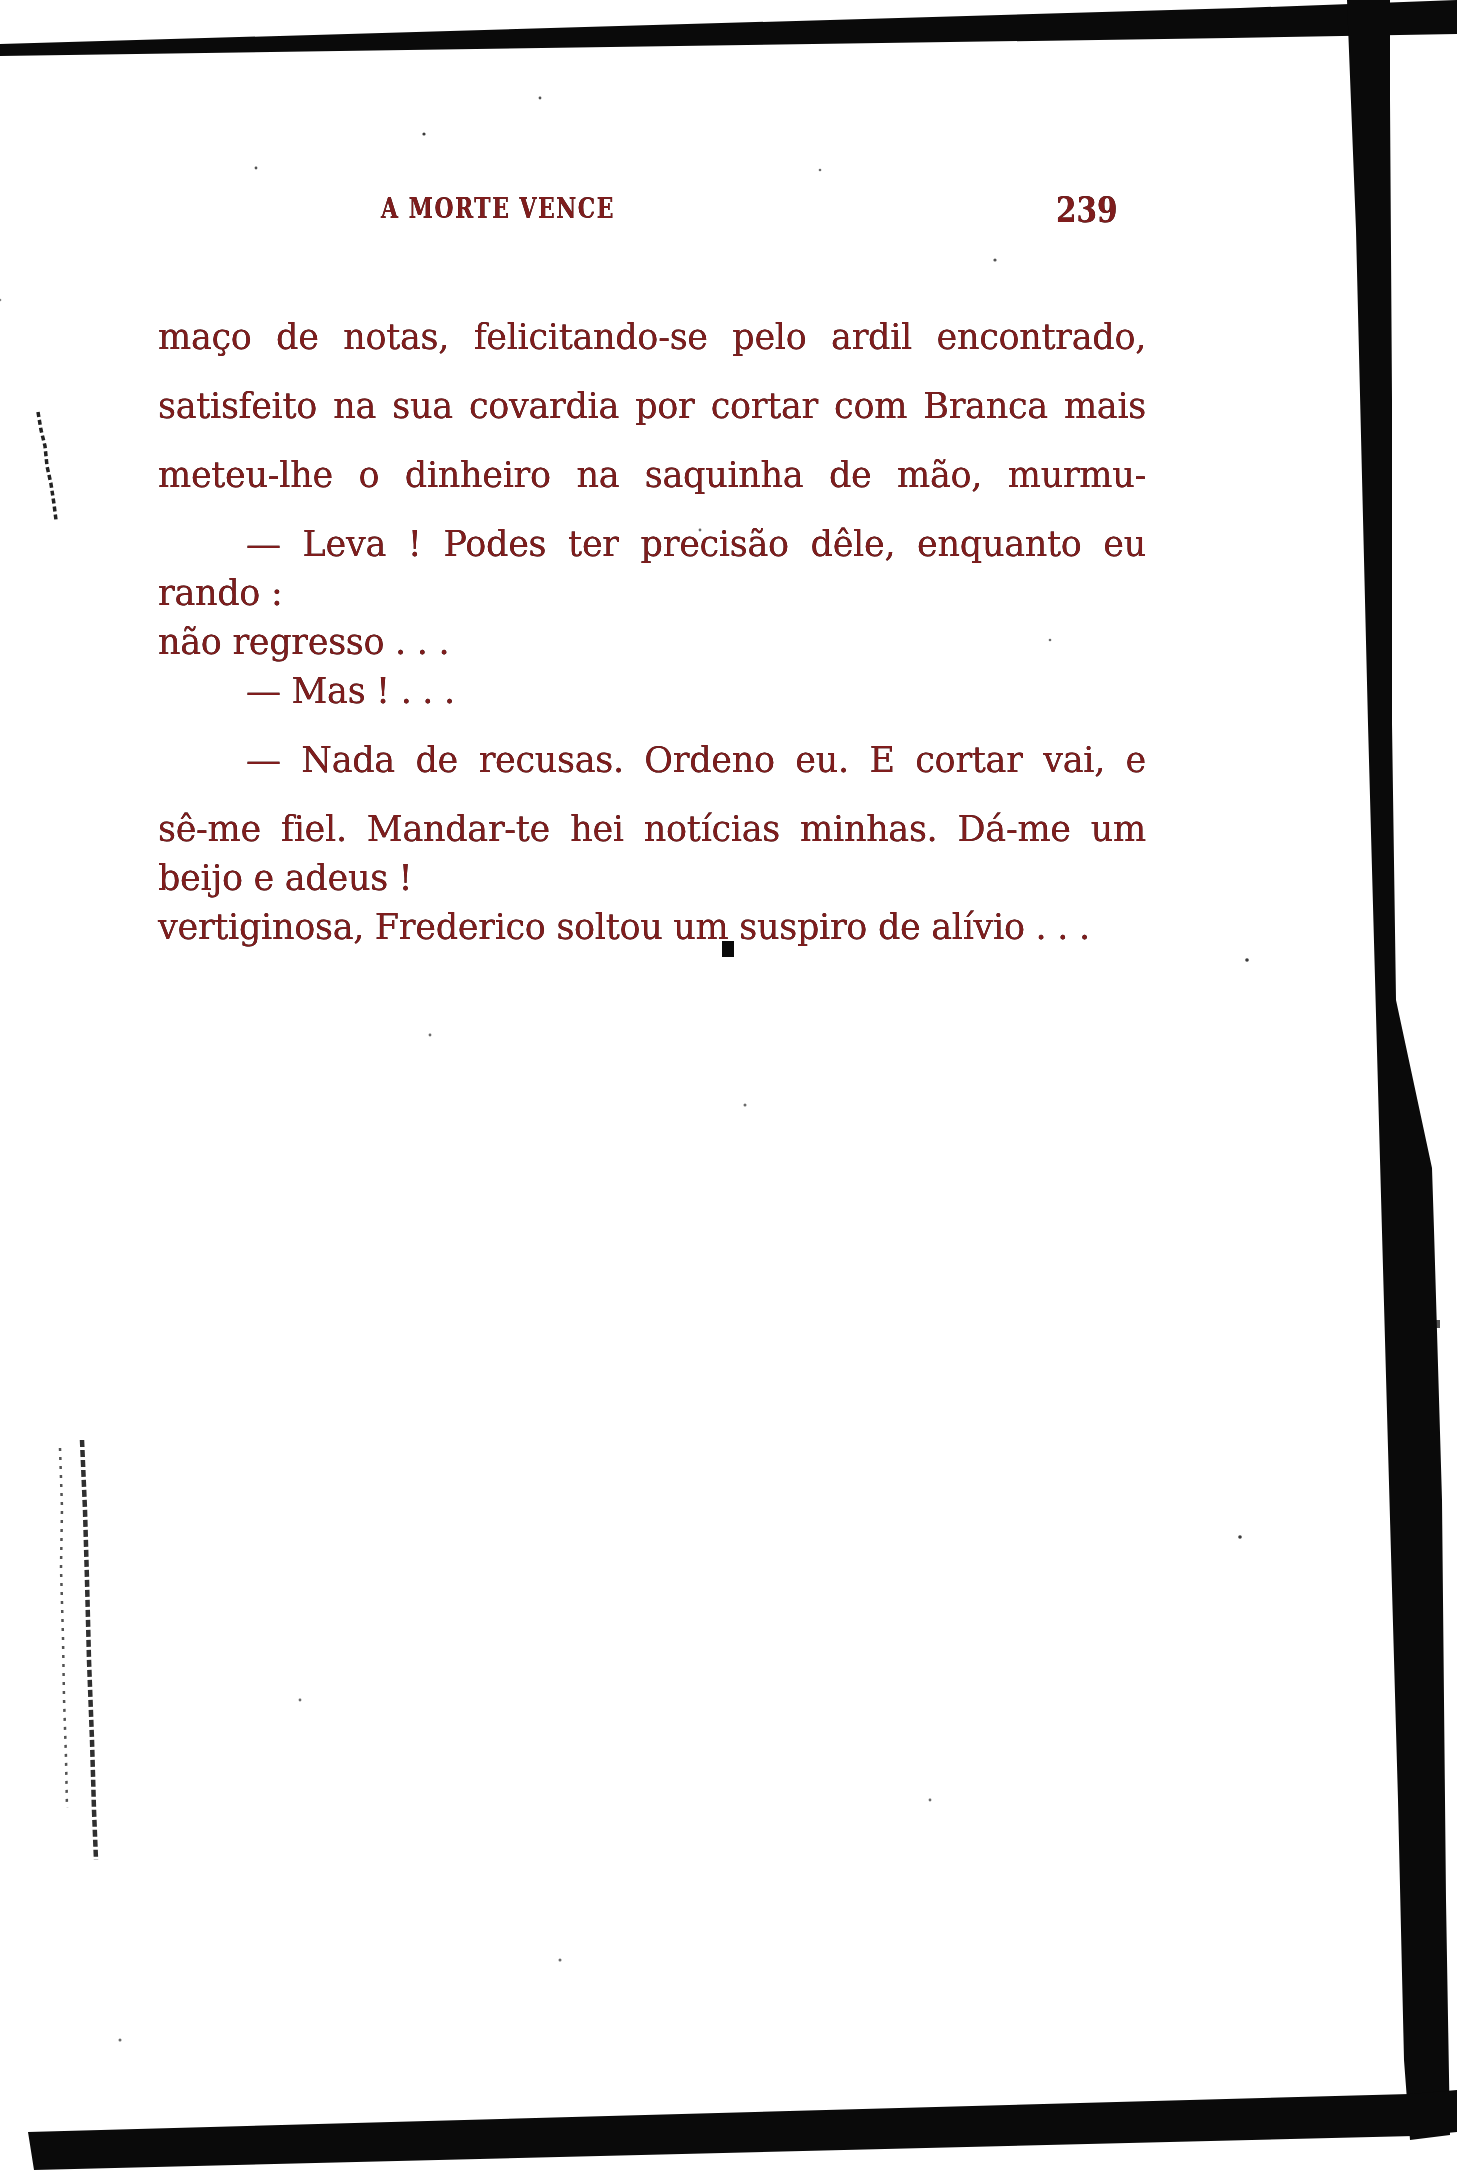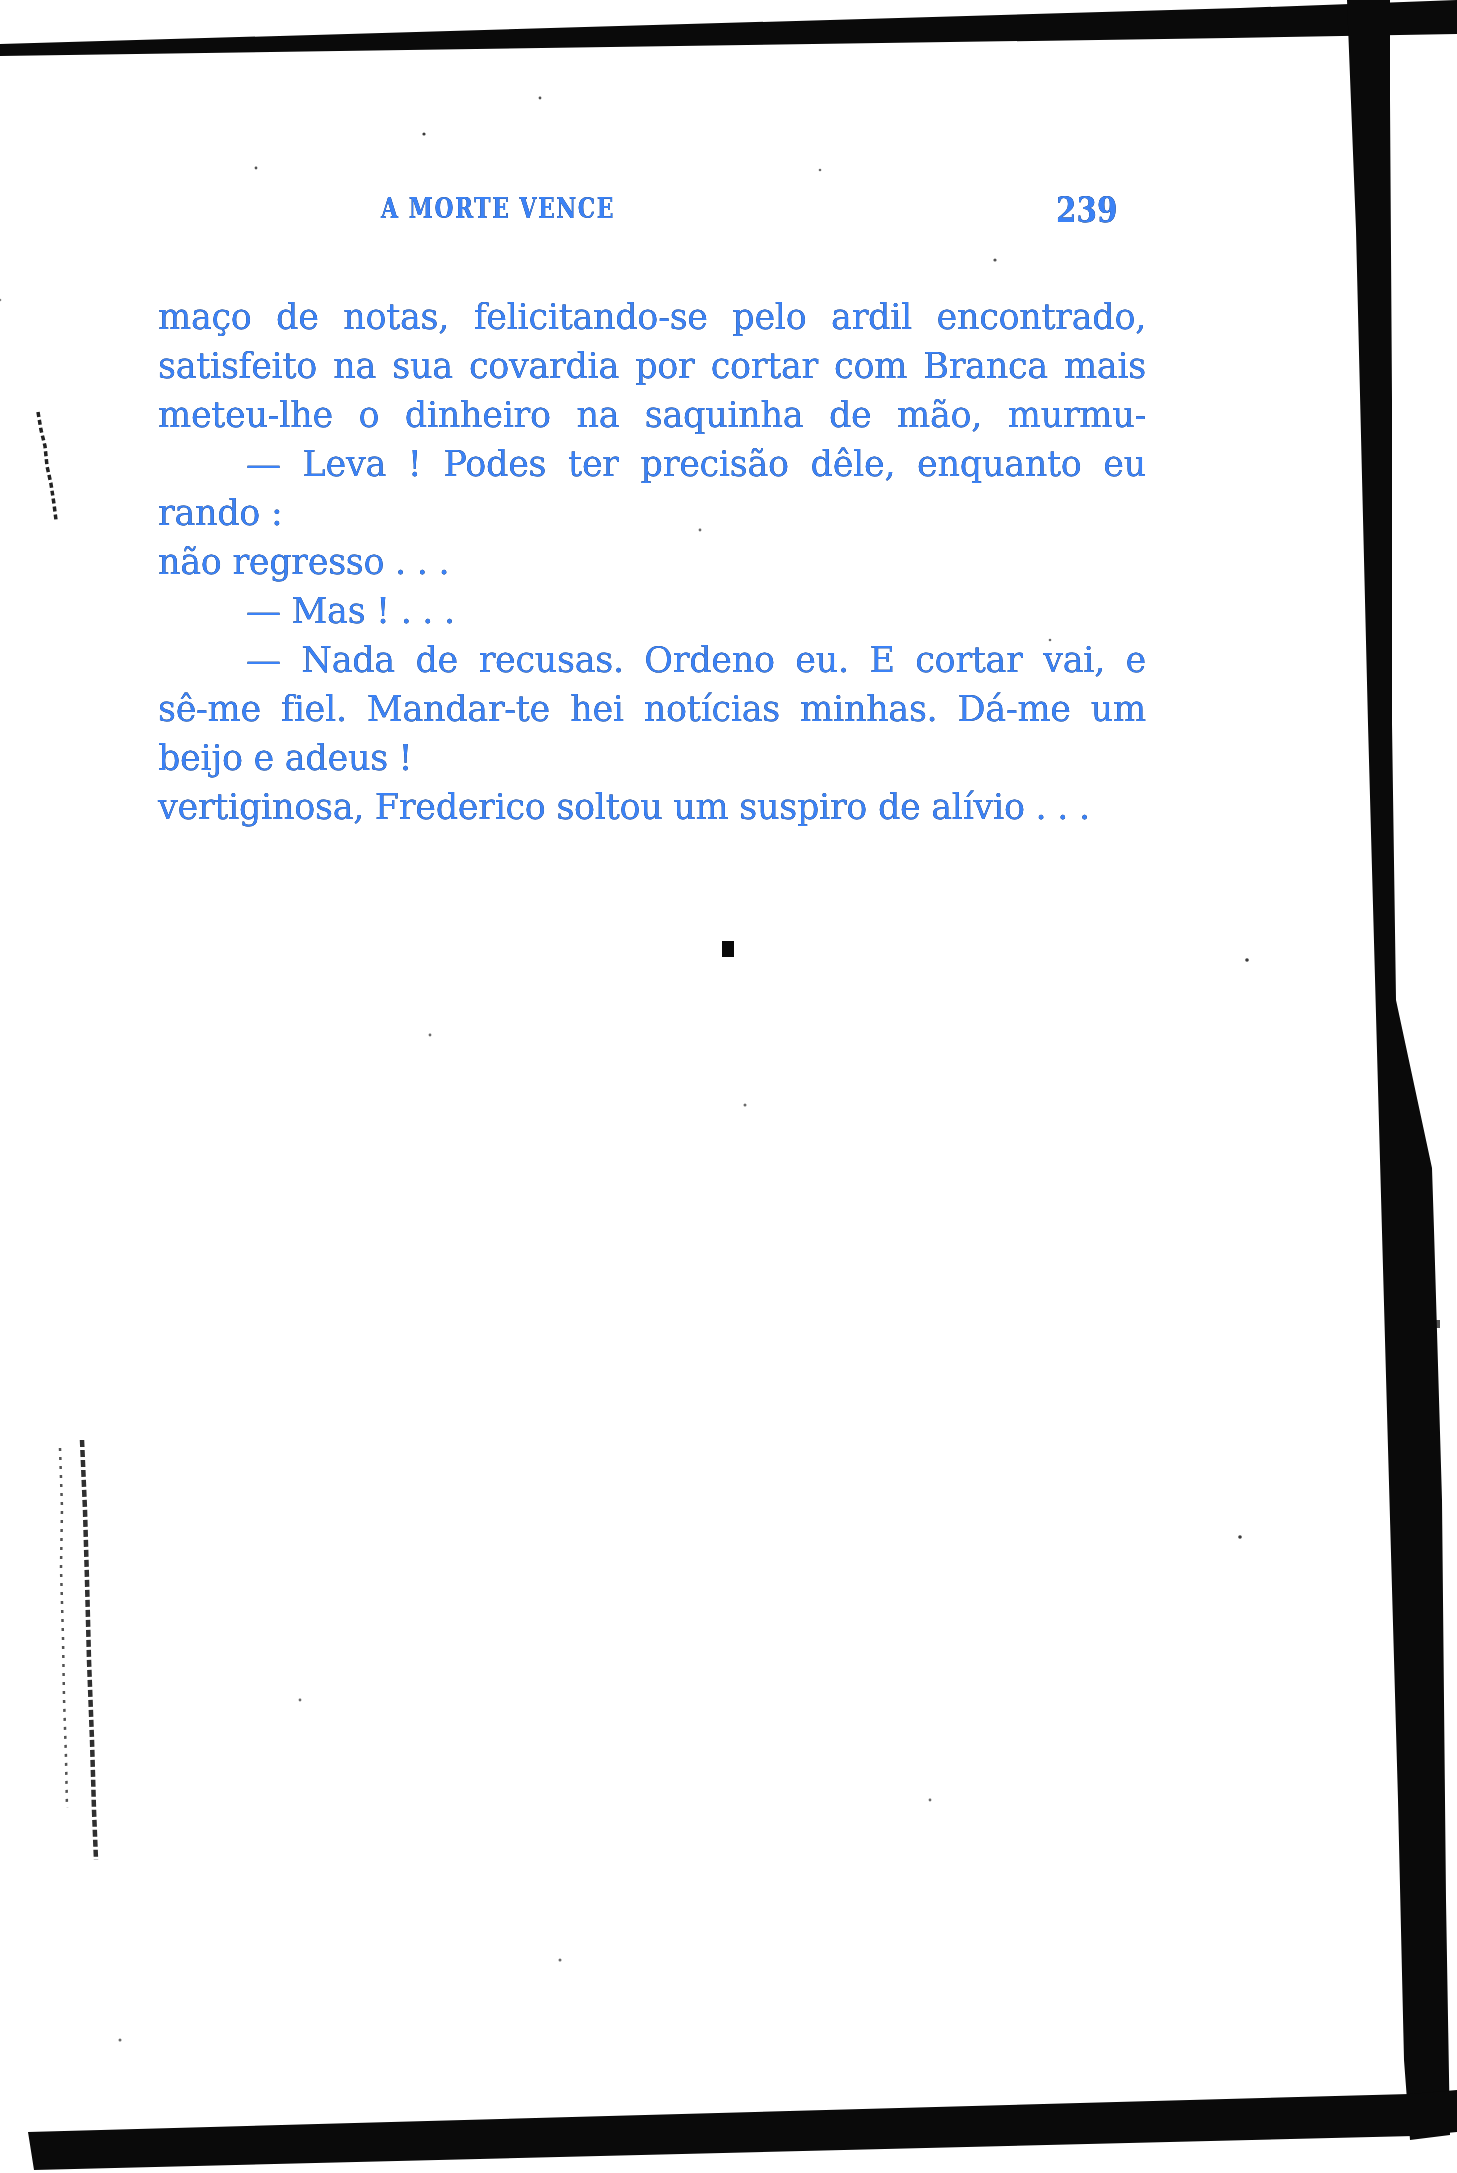--- a/index.html
+++ b/index.html
@@ -2,21 +2,21 @@
 <html><head>
 <meta charset="utf-8">
 <style>
   html,body{margin:0;padding:0;background:#e8e8e4;}
   #page{
     position:relative;
     width:1457px;height:2173px;
     background:#ffffff;
     overflow:hidden;
     font-family:"DejaVu Serif","Liberation Serif",serif;
-    color:#3b82f6;
+    color:#7f1d1d;
   }
   
   #running-header{position:absolute;top:0;left:0;width:100%;height:0;}
   .header-title{
     position:absolute;left:381px;top:192px;
     font-size:28px;letter-spacing:2px;font-weight:bold;
     transform:scaleX(0.78);transform-origin:left top;
     white-space:nowrap;
     text-shadow:0 0 0.5px #000;
   }
@@ -36,20 +36,21 @@
     height:49px;
     letter-spacing:-0.3px;
     white-space:nowrap;
     text-shadow:0 0 0.6px #050505;
     text-align:left;
   }
   .text-line.fill{
     white-space:normal;
     text-align:justify;
     text-align-last:justify;
+    margin-top:20px;
   }
   .text-line.indent{padding-left:88px;}
   .text-line.fill.indent{padding-left:0;text-indent:88px;}
   
   #scan-artifacts{
     position:absolute;left:0;top:0;width:1457px;height:2173px;
     pointer-events:none;
   }
 </style>
 </head>

